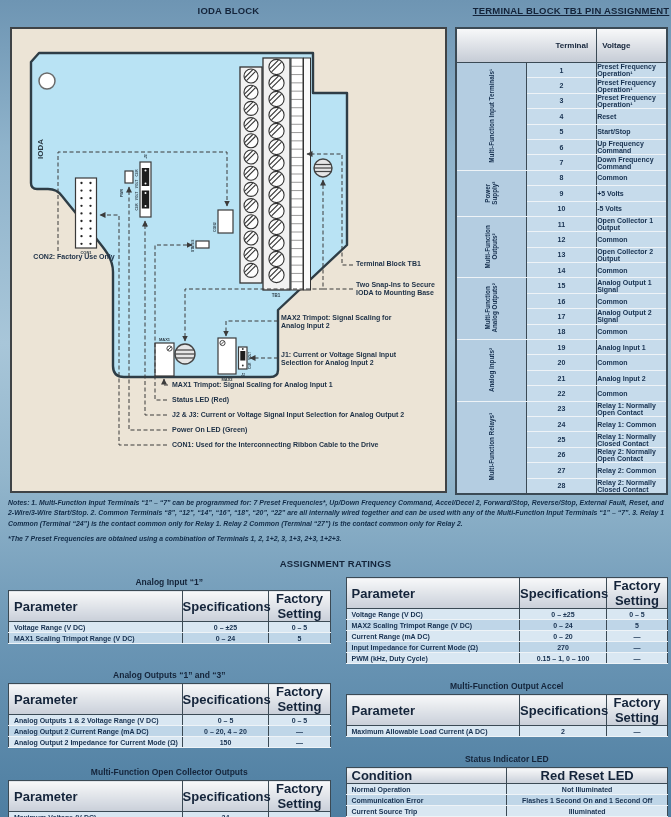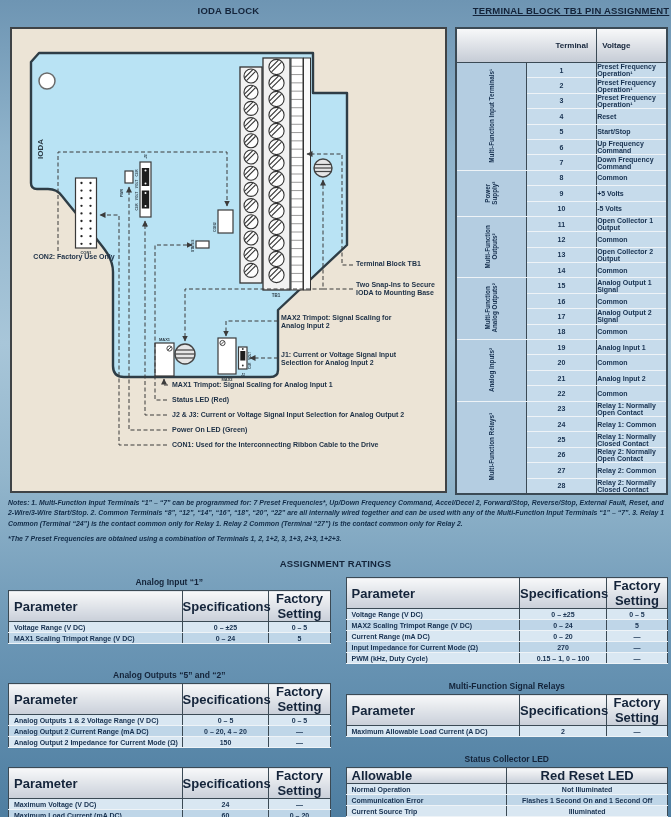--- a/index.html
+++ b/index.html
@@ -471,21 +471,21 @@
             </tr>
             <tr class="even">
               <td class="first">MAX1 Scaling Trimpot Range (V DC)</td>
               <td>0 – 24</td>
               <td>5</td>
             </tr>
           </tbody>
         </table>
     </div>
     <div class="rblock mt26">
-      <div class="rt-title">Analog Outputs “5” and “2”</div>
+      <div class="rt-title">Analog Outputs “1” and “3”</div>
       <table class="rt">
           <colgroup>
             <col style="width: 54%;">
             <col style="width: 27%;">
             <col style="width: 19%;">
           </colgroup>
           <thead>
             <tr>
               <th class="first">Parameter</th>
               <th>Specifications</th>
@@ -505,20 +505,21 @@
             </tr>
             <tr class="odd">
               <td class="first">Analog Output 2 Impedance for Current Mode (Ω)</td>
               <td>150</td>
               <td>—</td>
             </tr>
           </tbody>
         </table>
     </div>
     <div class="rblock mt19">
+      <div class="rt-title">Multi-Function Open Collector Outputs</div>
       <table class="rt">
           <colgroup>
             <col style="width: 54%;">
             <col style="width: 27%;">
             <col style="width: 19%;">
           </colgroup>
           <thead>
             <tr>
               <th class="first">Parameter</th>
               <th>Specifications</th>
@@ -583,21 +584,21 @@
             </tr>
             <tr class="odd">
               <td class="first">PWM (kHz, Duty Cycle)</td>
               <td>0.15 – 1, 0 – 100</td>
               <td>—</td>
             </tr>
           </tbody>
         </table>
     </div>
     <div class="rblock mt17">
-      <div class="rt-title">Multi-Function Signal Relays</div>
+      <div class="rt-title">Multi-Function Output Accel</div>
       <table class="rt">
           <colgroup>
             <col style="width: 54%;">
             <col style="width: 27%;">
             <col style="width: 19%;">
           </colgroup>
           <thead>
             <tr>
               <th class="first">Parameter</th>
               <th>Specifications</th>
@@ -607,29 +608,29 @@
           <tbody>
             <tr class="odd">
               <td class="first">Maximum Allowable Load Current (A DC)</td>
               <td>2</td>
               <td>—</td>
             </tr>
           </tbody>
         </table>
     </div>
     <div class="rblock mt17">
-      <div class="rt-title">Status Collector LED</div>
+      <div class="rt-title">Status Indicator LED</div>
       <table class="rt">
           <colgroup>
             <col style="width: 50%;">
             <col style="width: 50%;">
           </colgroup>
           <thead>
             <tr>
-              <th class="first">Allowable</th>
+              <th class="first">Condition</th>
               <th>Red Reset LED</th>
             </tr>
           </thead>
           <tbody>
             <tr class="odd">
               <td class="first">Normal Operation</td>
               <td>Not Illuminated</td>
             </tr>
             <tr class="even">
               <td class="first">Communication Error</td>

